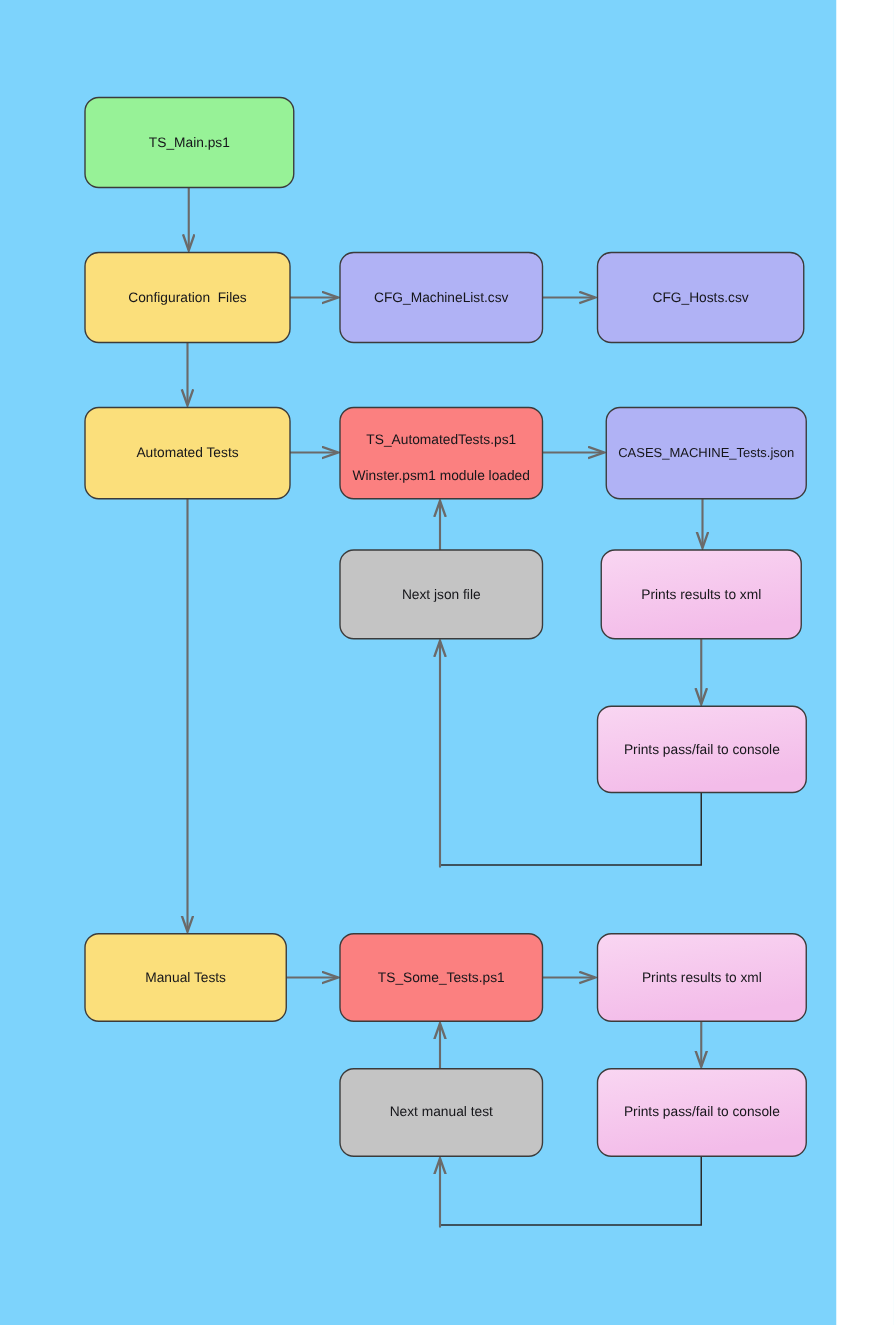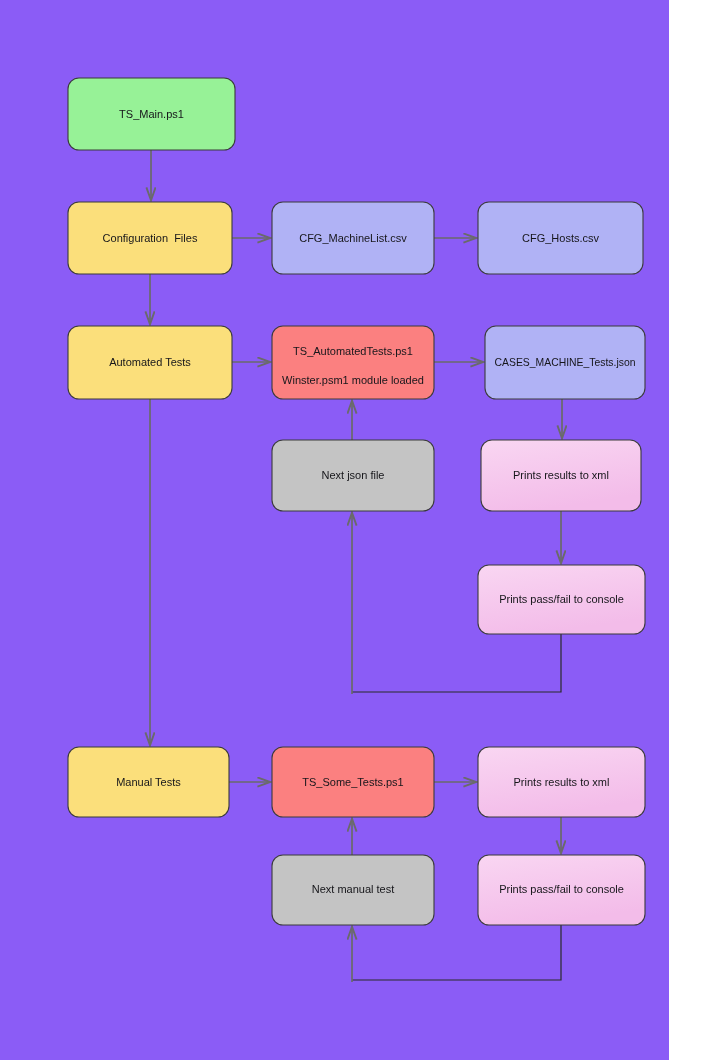--- a/index.html
+++ b/index.html
@@ -10,21 +10,21 @@
   body {
     width: 715px;
     height: 1060px;
     font-family: "Liberation Sans", sans-serif;
     overflow: hidden;
   }
   #diagram-root {
     position: relative;
     width: 669px;
     height: 1060px;
-    background: #8b5cf6;
+    background: #7dd3fc;
   }
   svg.flow {
     display: block;
     width: 715px;
     height: 1060px;
   }
   .node-rect {
     stroke: #3b3b3b;
     stroke-width: 1.1;
   }

